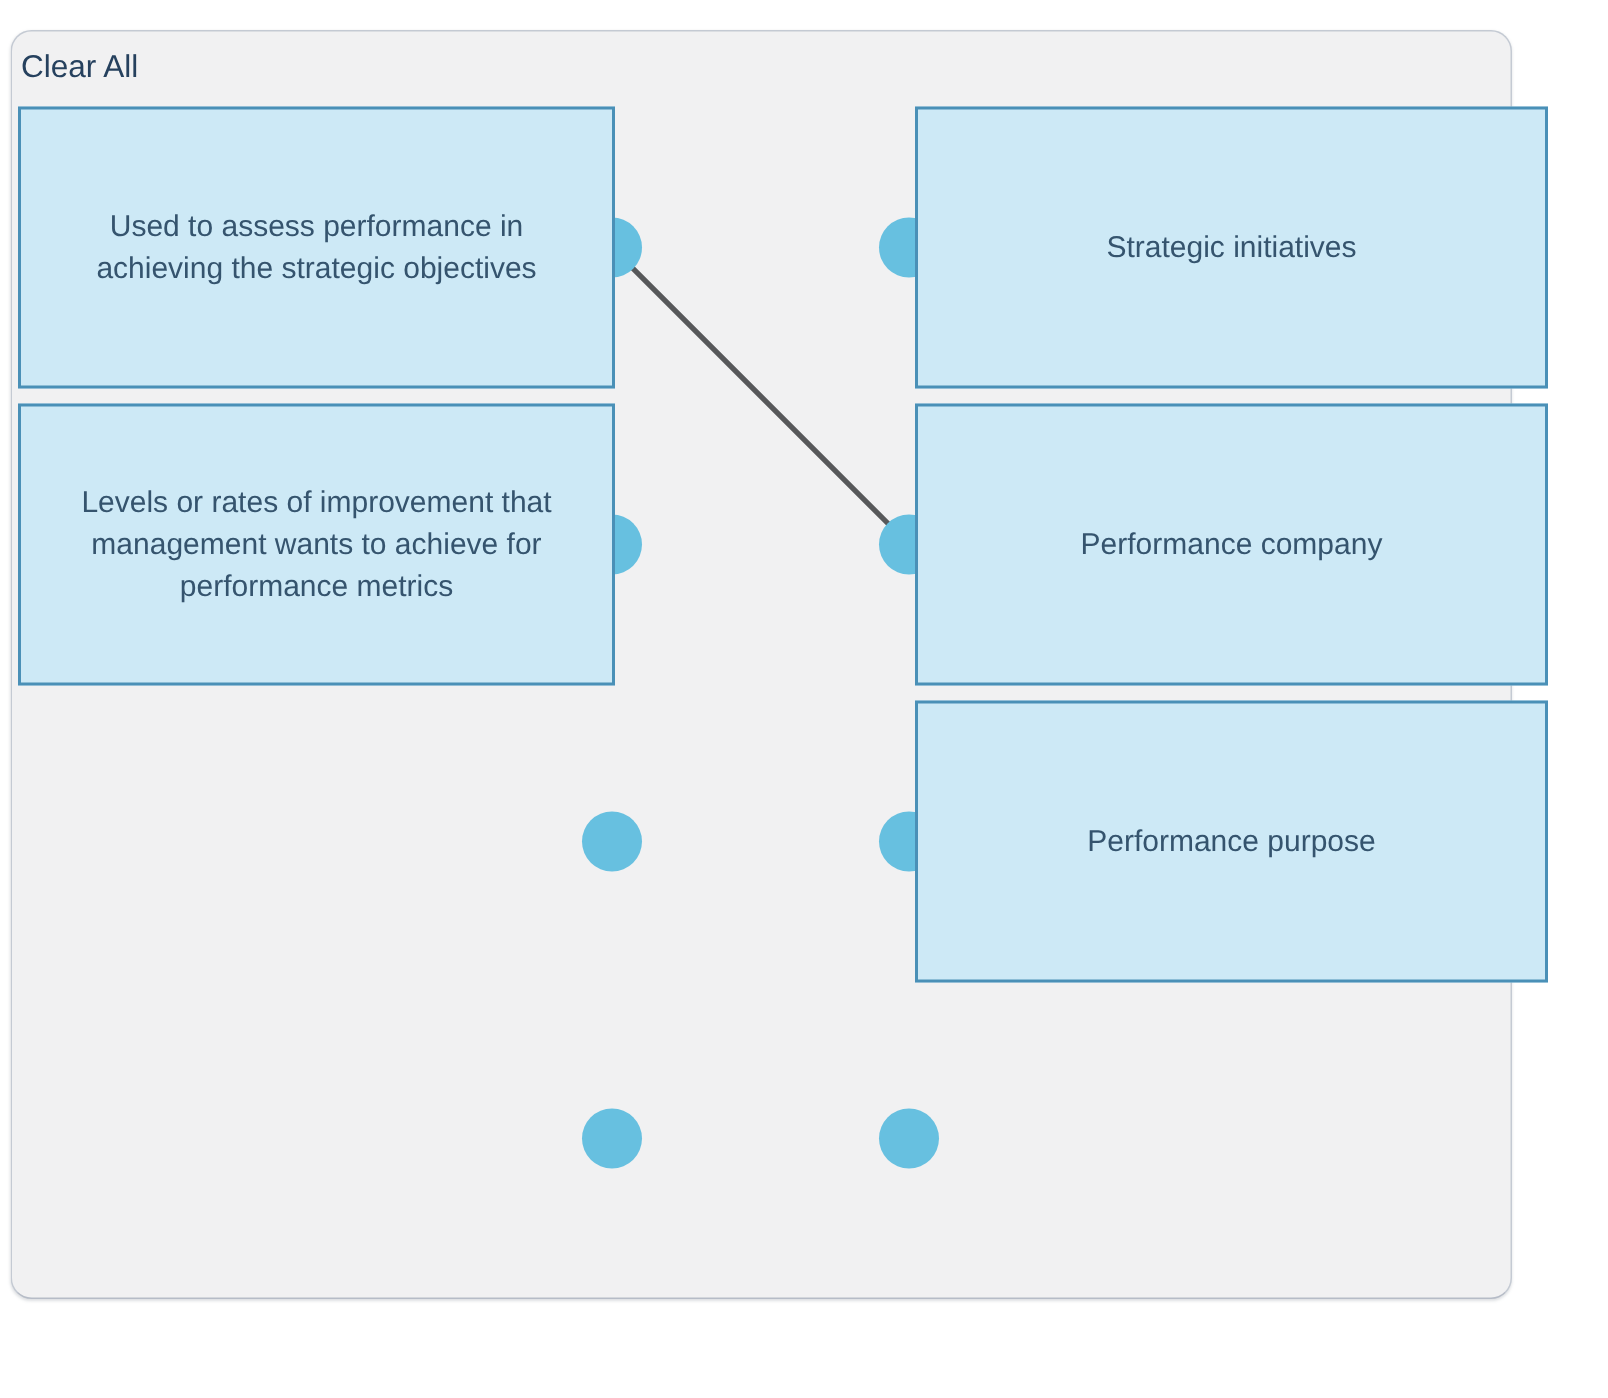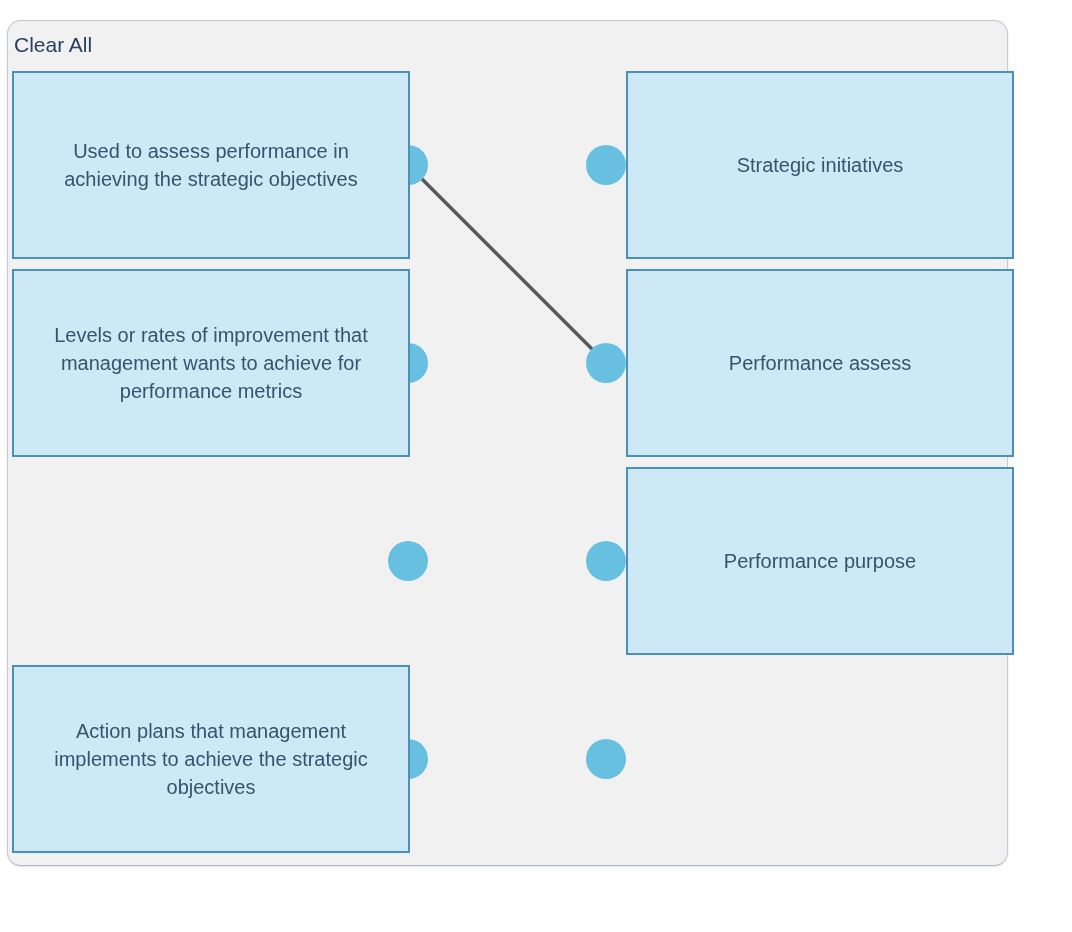--- a/index.html
+++ b/index.html
@@ -47,21 +47,21 @@
     z-index: 2;
     cursor: pointer;
   }
   .match-box .box-text {
     font-size: 20px;
     line-height: 28px;
     color: #35546e;
     padding: 0 20px;
   }
   .col-left  { left: 4px;   width: 398px; }
-  .col-right { left: 602px; width: 388px; margin-left: 16px; }
+  .col-right { left: 602px; width: 422px; }
   .row-0 { top: 50px; }
   .row-1 { top: 248px; }
   .row-2 { top: 446px; }
   .row-3 { top: 644px; }
   .dot {
     position: absolute;
     width: 40px; height: 40px;
     border-radius: 50%;
     background: #67c0e0;
     z-index: 1;
@@ -84,29 +84,26 @@
   <svg id="connections-svg" class="lines-layer" viewBox="0 0 999 844">
       <line x1="400" y1="144" x2="598" y2="342" stroke="#57585a" stroke-width="3.5" stroke-linecap="round"></line>
     </svg>
 
   <div class="match-box col-left row-0">
     <span class="box-text">Used to assess performance in achieving the strategic objectives</span>
   </div>
   <div class="match-box col-left row-1">
     <span class="box-text">Levels or rates of improvement that management wants to achieve for performance metrics</span>
   </div>
-  <div class="match-box col-left row-3">
-    <span class="box-text">Action plans that management implements to achieve the strategic objectives</span>
-  </div>
 
   <div class="match-box col-right row-0">
     <span class="box-text">Strategic initiatives</span>
   </div>
   <div class="match-box col-right row-1">
-    <span class="box-text">Performance assess</span>
+    <span class="box-text">Performance company</span>
   </div>
   <div class="match-box col-right row-2">
     <span class="box-text">Performance purpose</span>
   </div>
 
   <div class="dot dot-left dot-row-0"></div>
   <div class="dot dot-left dot-row-1"></div>
   <div class="dot dot-left dot-row-2"></div>
   <div class="dot dot-left dot-row-3"></div>
 

